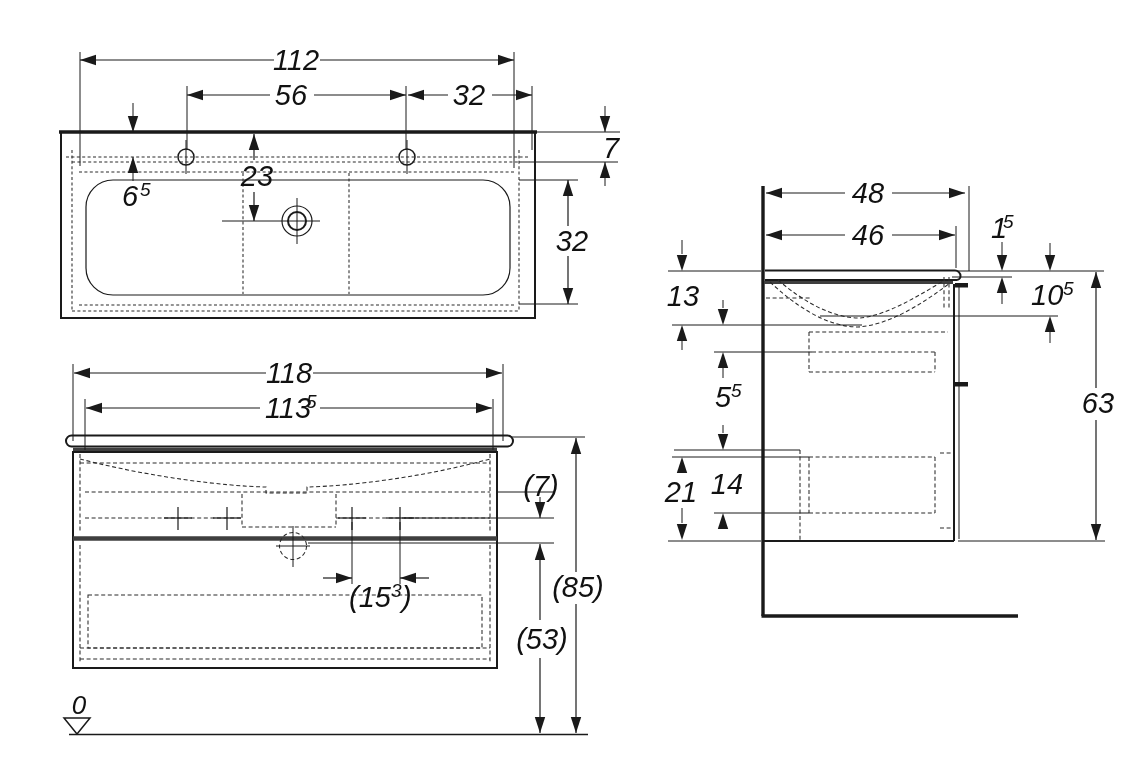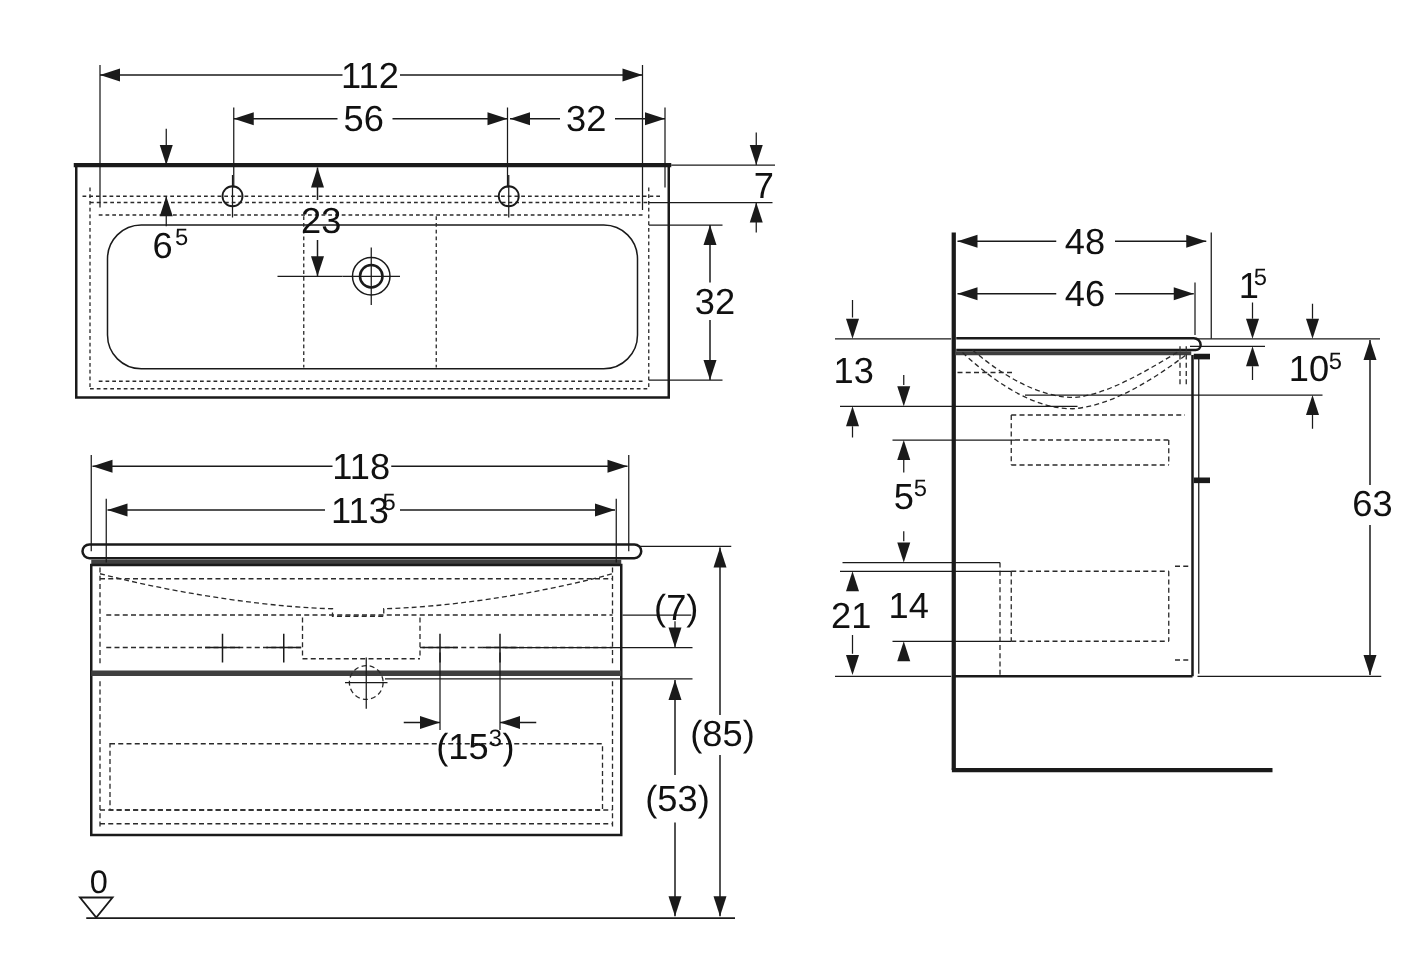--- a/index.html
+++ b/index.html
@@ -1,16 +1,16 @@
 <!DOCTYPE html>
 <html><head>
 <meta charset="utf-8">
 <style>
   html,body{margin:0;padding:0;background:#fff;}
-  .stage{width:1135px;height:773px;background:#ffffff;position:relative;font-family:"Liberation Sans",sans-serif;}
+  .stage{width:1135px;height:773px;background:#ffffff;position:relative;font-family:"Liberation Sans",sans-serif;font-style:italic;}
   svg{display:block;}
   
   .ln   {stroke:#1a1a1a;stroke-width:1.2;fill:none;stroke-linecap:butt;}
   .thin {stroke:#1a1a1a;stroke-width:1;fill:none;}
   .s2   {stroke:#1a1a1a;stroke-width:2;fill:none;}
   .s15  {stroke:#1a1a1a;stroke-width:1.5;fill:none;}
   .heavy{stroke:#1a1a1a;stroke-width:3.4;fill:none;}
   .band {stroke:#3f3f3f;stroke-width:4.4;fill:none;}
   .band2{stroke:#3f3f3f;stroke-width:3.2;fill:none;}
   .d    {stroke:#2a2a2a;stroke-width:1.05;fill:none;stroke-dasharray:4 2.6;}

